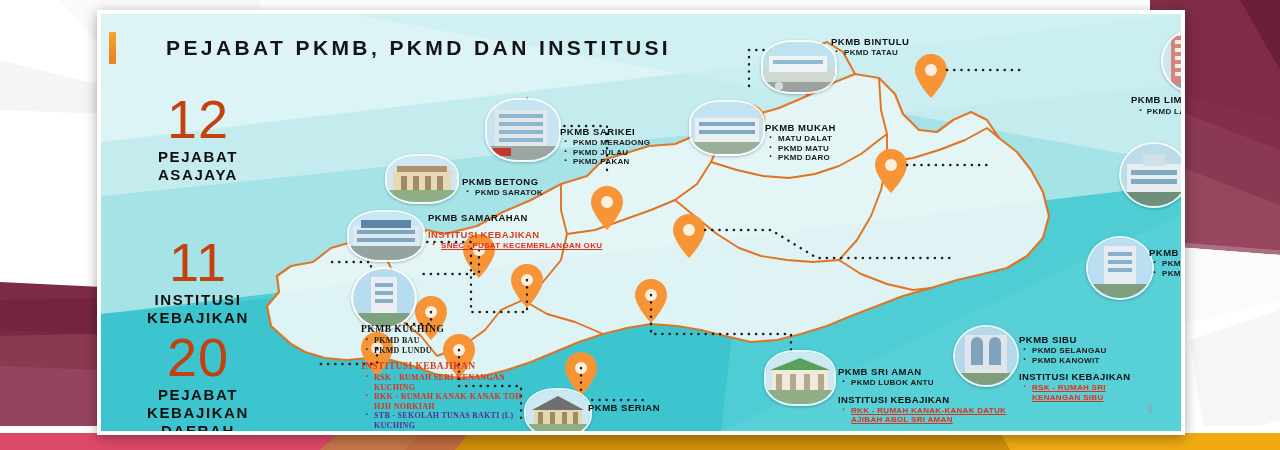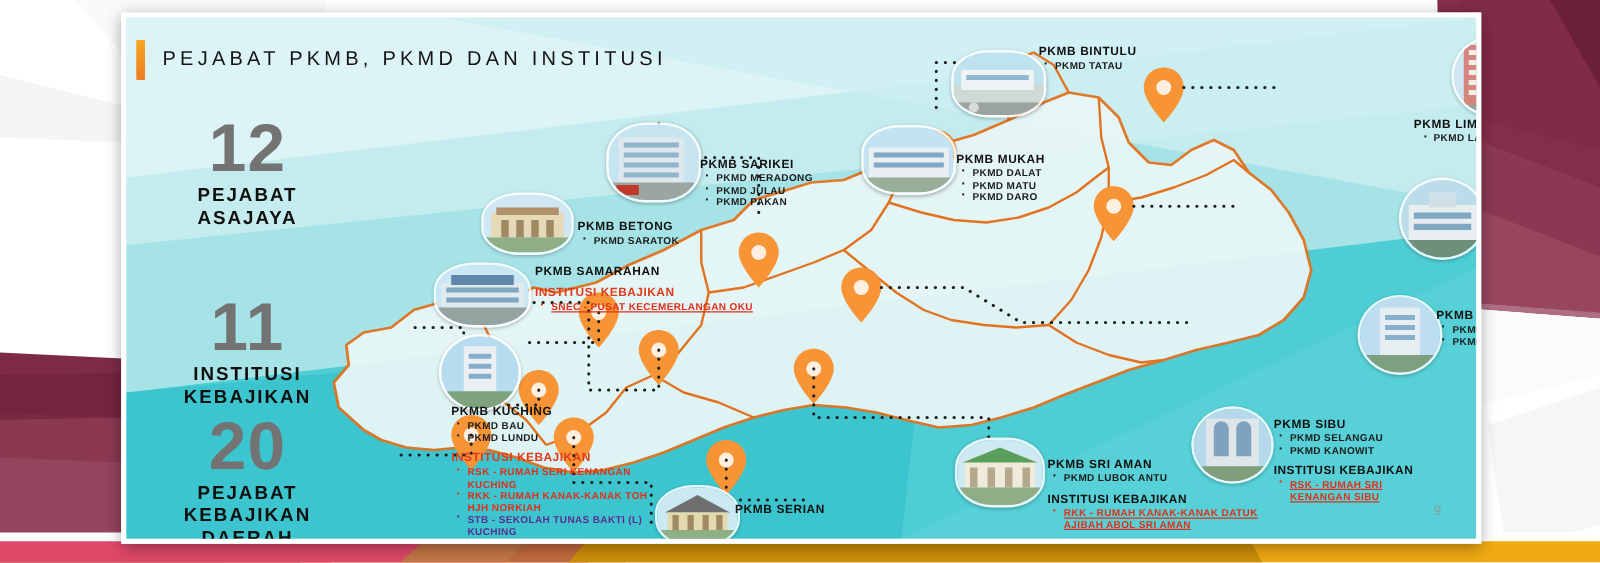--- a/index.html
+++ b/index.html
@@ -23,28 +23,29 @@
     z-index:2;
   }
   
   #slidebg{position:absolute;inset:0;z-index:0;}
   #slidebg svg{display:block;width:1080px;height:417px;}
 
   
   #titlebar{position:absolute;left:8px;top:18px;z-index:6;display:flex;align-items:center;gap:14px;}
   #titlemark{width:7px;height:32px;background:linear-gradient(#f5a623,#ef7d22);border-radius:1px;}
   #titletext{
-    font-size:16px;font-weight:normal;color:#141414;letter-spacing:3.4px;
+    font-size:21px;font-weight:bold;color:#141414;letter-spacing:3.4px;
     white-space:nowrap;
+    margin-left:36px;
   }
 
   
   .stat{position:absolute;z-index:6;text-align:center;width:150px;}
   .stat .num{
-    font-size:54px;line-height:50px;font-weight:bold;color:#737373;
+    font-size:54px;line-height:50px;font-weight:normal;color:#c2410c;
     letter-spacing:1px;
   }
   .stat .cap{
     font-size:15px;line-height:18px;font-weight:bold;color:#0f0f0f;
     letter-spacing:1.6px;margin-top:4px;
   }
   #stat-0{left:22px;top:80px;}
   #stat-1{left:22px;top:211px;margin-top:12px;}
   #stat-2{left:22px;top:318px;}
 
@@ -71,21 +72,21 @@
   #lbl-bintulu{left:730px;top:22px;}
   #lbl-limbang{left:1030px;top:80px;text-align:center;}
   #lbl-limbang .t,#lbl-limbang li{text-align:center;}
   #lbl-limbang li{padding-left:0;}
   #lbl-limbang li:before{content:"\00b7";position:static;margin-right:4px;}
   #lbl-kapit{left:1048px;top:233px;}
   #lbl-mukah{left:664px;top:108px;}
   #lbl-sarikei{left:459px;top:112px;}
   #lbl-betong{left:361px;top:162px;}
   #lbl-samarahan{left:327px;top:198px;}
-  #lbl-kuching{left:260px;top:310px;}
+  #lbl-kuching{left:260px;top:310px;font-family:Liberation Serif, serif;}
   #lbl-serian{left:487px;top:388px;}
   #lbl-sriaman{left:737px;top:352px;}
   #lbl-sibu{left:918px;top:320px;}
 
   
   .photo{
     position:absolute;border-radius:50%;overflow:hidden;z-index:7;
     border:2px solid rgba(255,255,255,.85);
     box-shadow:0 1px 3px rgba(0,0,0,.25);
   }
@@ -443,21 +444,21 @@
     <div class="t">PKMB KAPIT</div>
     <ul>
       <li>PKMD SONG</li>
       <li>PKMD BELAGA</li>
     </ul>
   </div>
 
   <div class="lbl" id="lbl-mukah">
     <div class="t">PKMB MUKAH</div>
     <ul>
-      <li>PKMD DALAT</li>
+      <li>MATU DALAT</li>
       <li>PKMD MATU</li>
       <li>PKMD DARO</li>
     </ul>
   </div>
 
   <div class="lbl" id="lbl-sarikei">
     <div class="t">PKMB SARIKEI</div>
     <ul>
       <li>PKMD MERADONG</li>
       <li>PKMD JULAU</li>

